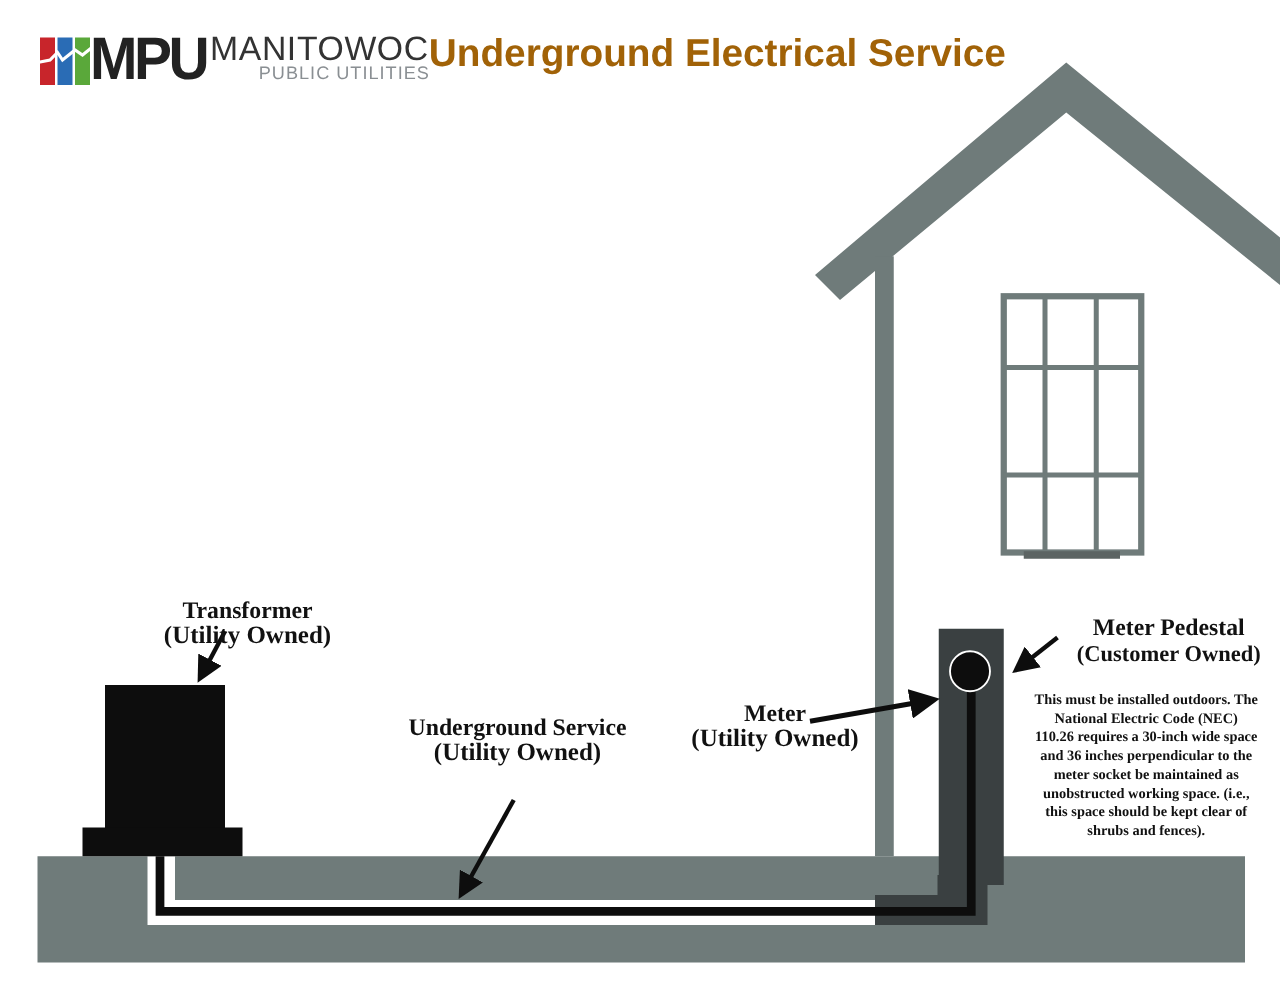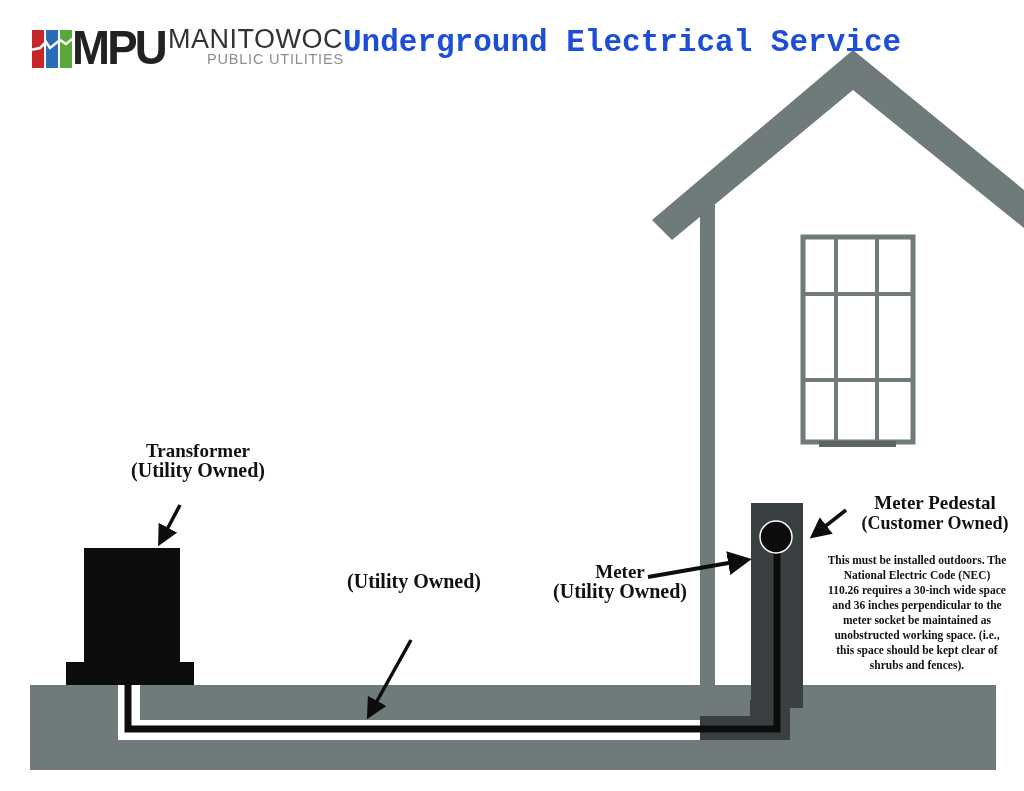--- a/index.html
+++ b/index.html
@@ -3,21 +3,21 @@
 <meta charset="utf-8">
 <style>
   html, body { margin:0; padding:0; background:#ffffff; }
   body { width:1024px; height:791px; position:relative; overflow:hidden; font-family:"DejaVu Serif", serif; }
   .abs { position:absolute; }
   .logo-bars { left:32px; top:30px; width:40px; height:38px; display:flex; gap:2px; }
   .logo-bar { width:12px; height:38px; }
   .logo-mpu { left:72px; top:22px; font-family:"Liberation Sans", sans-serif; font-weight:bold; font-size:48px; color:#222; letter-spacing:-3px; line-height:52px; transform:scaleX(0.95); transform-origin:left; }
   .logo-name { left:168px; top:28px; font-family:"Liberation Sans", sans-serif; font-size:27px; color:#333; line-height:22px; letter-spacing:0.5px; }
   .logo-sub { left:159px; top:51px; font-family:"Liberation Sans", sans-serif; font-size:14.5px; color:#8a8f93; line-height:16px; letter-spacing:0.8px;margin-left:48px; }
-  .title { left:343px; top:25px; font-family:Liberation Mono, monospace; font-weight:bold; font-size:31px; color:#1d4ed8; white-space:nowrap; }
+  .title { left:343px; top:25px; font-family:Liberation Sans, sans-serif; font-weight:bold; font-size:31px; color:#a16207; white-space:nowrap; }
   .lbl { font-family:"Liberation Serif", serif; font-weight:bold; color:#111; text-align:center; white-space:nowrap; }
   .lbl-main { font-size:19px; line-height:21px; }
   .lbl-sub { font-size:20px; line-height:19px; }
   .note { font-family:"Liberation Serif", serif; font-weight:bold; font-size:11.5px; line-height:15px; color:#111; text-align:center; width:250px; }
   svg.scene { position:absolute; left:0; top:0; }
 </style>
 </head>
 <body>
 
 <div class="abs logo-bars">
@@ -68,26 +68,27 @@
   <polyline points="128,685 128,729 777,729 777,540" fill="none" stroke="#0d0d0d" stroke-width="7"></polyline>
 
   <circle cx="776" cy="537" r="16" fill="#0d0d0d" stroke="#ffffff" stroke-width="1.5"></circle>
 
   <line x1="180" y1="505" x2="163" y2="537" stroke="#0d0d0d" stroke-width="3.5" marker-end="url(#ah)"></line>
   <line x1="411" y1="640" x2="372" y2="710" stroke="#0d0d0d" stroke-width="3.5" marker-end="url(#ah)"></line>
   <line x1="648" y1="577" x2="740" y2="561" stroke="#0d0d0d" stroke-width="4" marker-end="url(#ah)"></line>
   <line x1="846" y1="510" x2="818" y2="532" stroke="#0d0d0d" stroke-width="3.5" marker-end="url(#ah)"></line>
 </svg>
 
-<div class="abs lbl" style="left:113px;top:440px;width:170px;">
+<div class="abs lbl" style="left:113px;top:478px;width:170px;">
   <div class="lbl-main">Transformer</div>
   <div class="lbl-sub">(Utility Owned)</div>
 </div>
 
 <div class="abs lbl" style="left:300px;top:572px;width:228px;">
+  <div class="lbl-main">Underground Service</div>
   <div class="lbl-sub">(Utility Owned)</div>
 </div>
 
 <div class="abs lbl" style="left:540px;top:561px;width:160px;">
   <div class="lbl-main">Meter</div>
   <div class="lbl-sub">(Utility Owned)</div>
 </div>
 
 <div class="abs lbl" style="left:840px;top:492px;width:190px;">
   <div class="lbl-main">Meter Pedestal</div>

